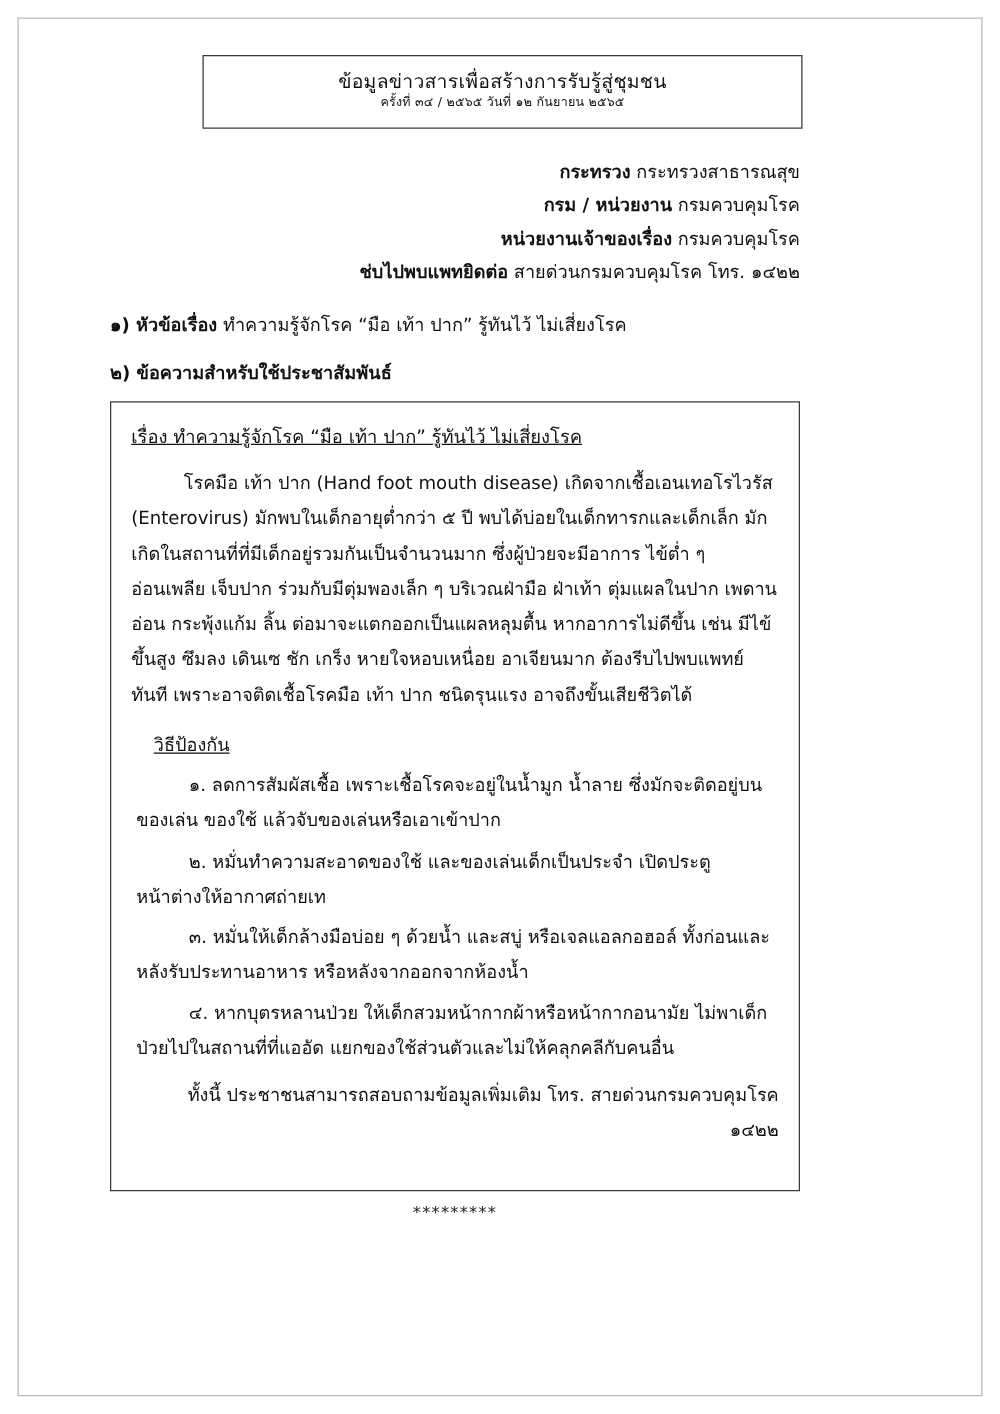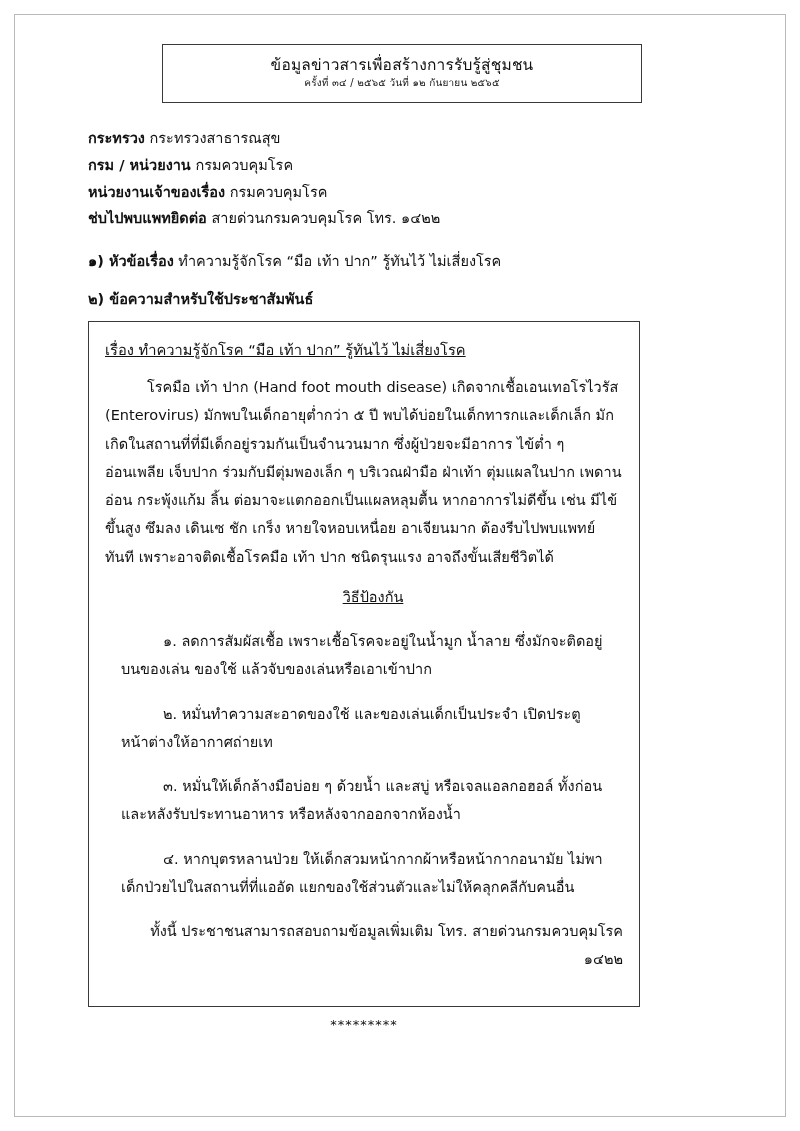--- a/index.html
+++ b/index.html
@@ -57,20 +57,21 @@
     font-size: 10px;
     line-height: 1.45;
     letter-spacing: 0.2px;
   }
 
   
   .meta {
     margin-top: 22px;
     font-size: 14.5px;
     line-height: 1.85;
+    text-align: right;
   }
   .meta .lbl {
     font-weight: bold;
   }
   .meta .val {
     font-weight: normal;
   }
 
   .section-title {
     margin-top: 16px;
@@ -105,25 +106,24 @@
   .para {
     text-indent: 42px;
     text-align: left;
     margin: 0 0 2px 0;
   }
   .subhead {
     text-decoration: underline;
     margin-top: 12px;
     margin-bottom: 2px;
     text-indent: 18px;
-    text-align: center;
   }
   .list-item {
     text-indent: 42px;
-    margin: 16px;
+    margin: 4px;
   }
   .closing {
     text-indent: 18px;
     margin-top: 10px;
     text-align: right;
   }
   .asterisks {
     text-align: center;
     margin-top: 10px;
     font-size: 13px;

